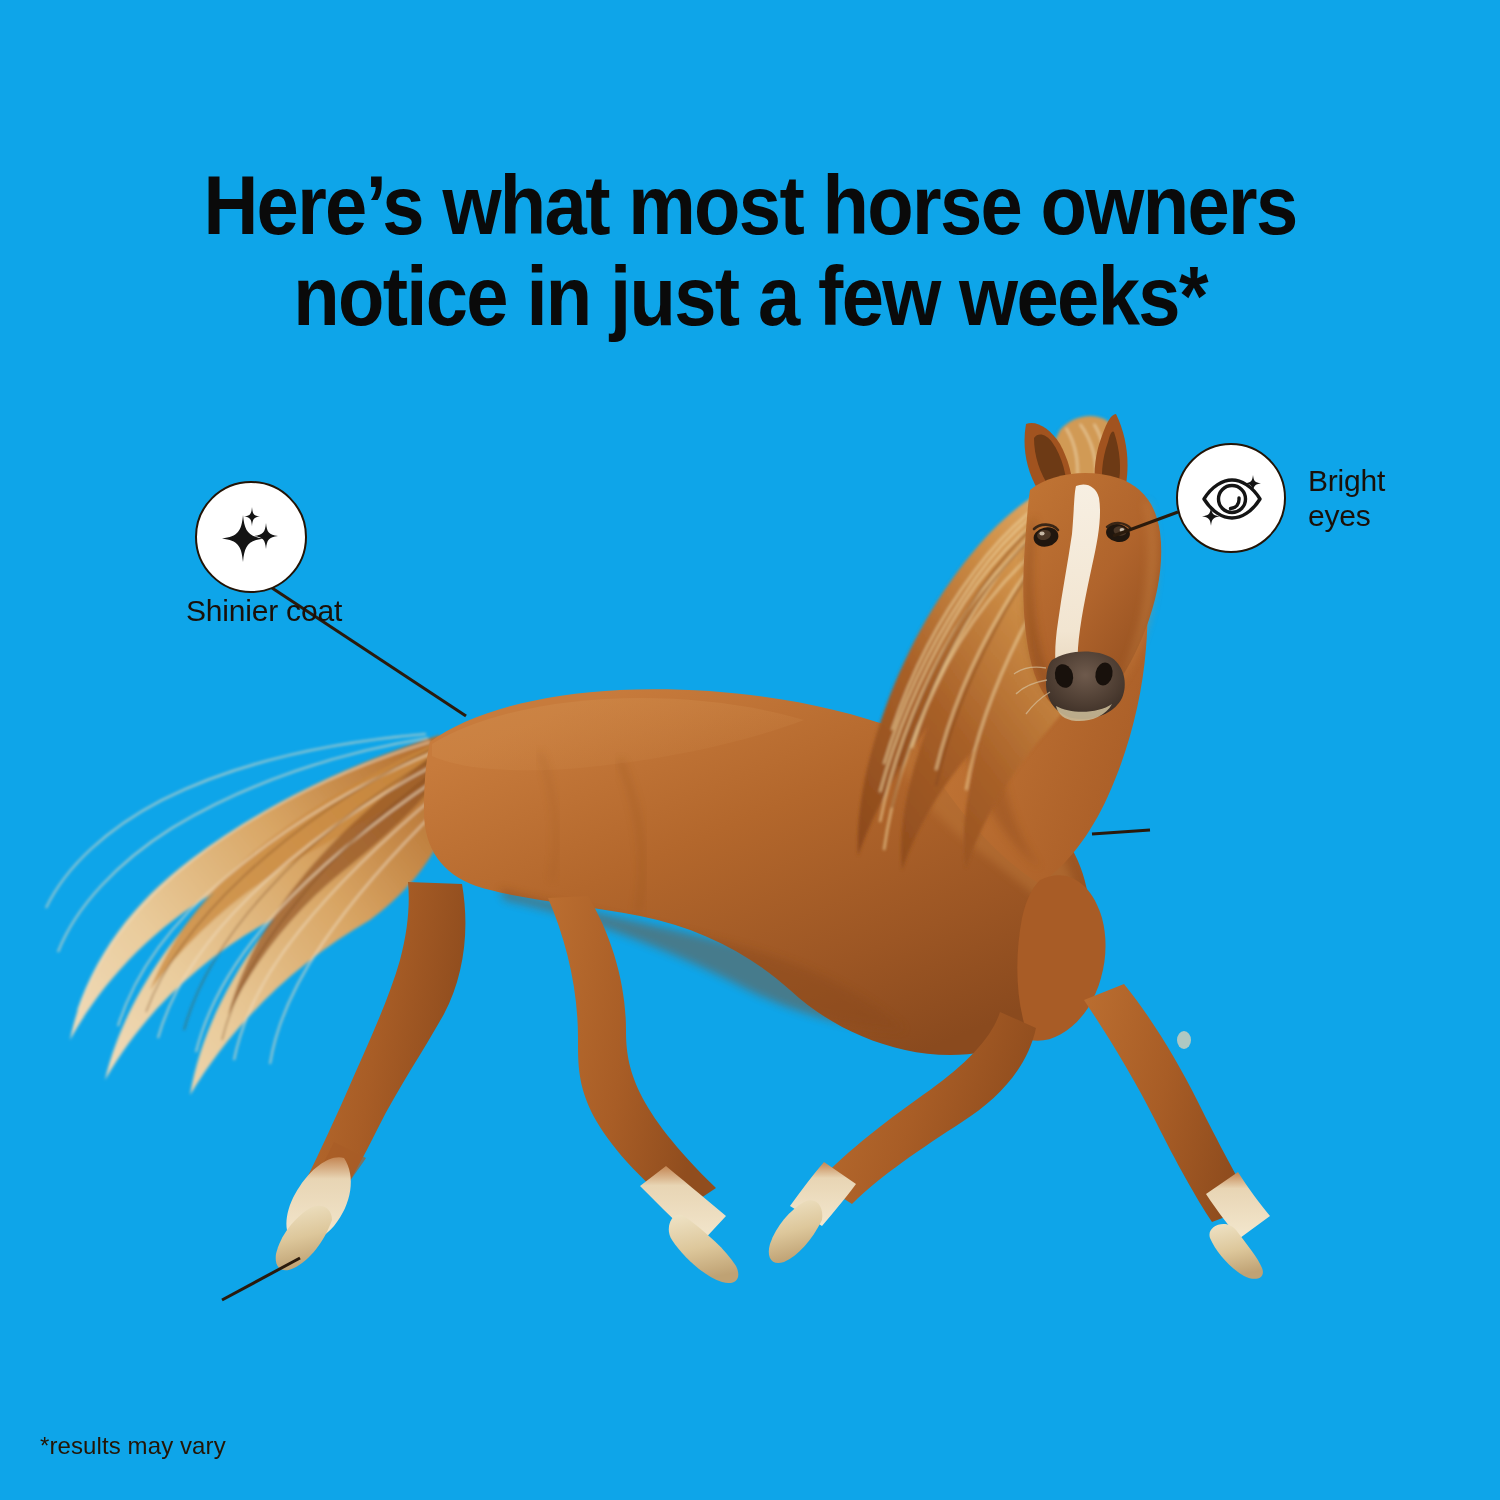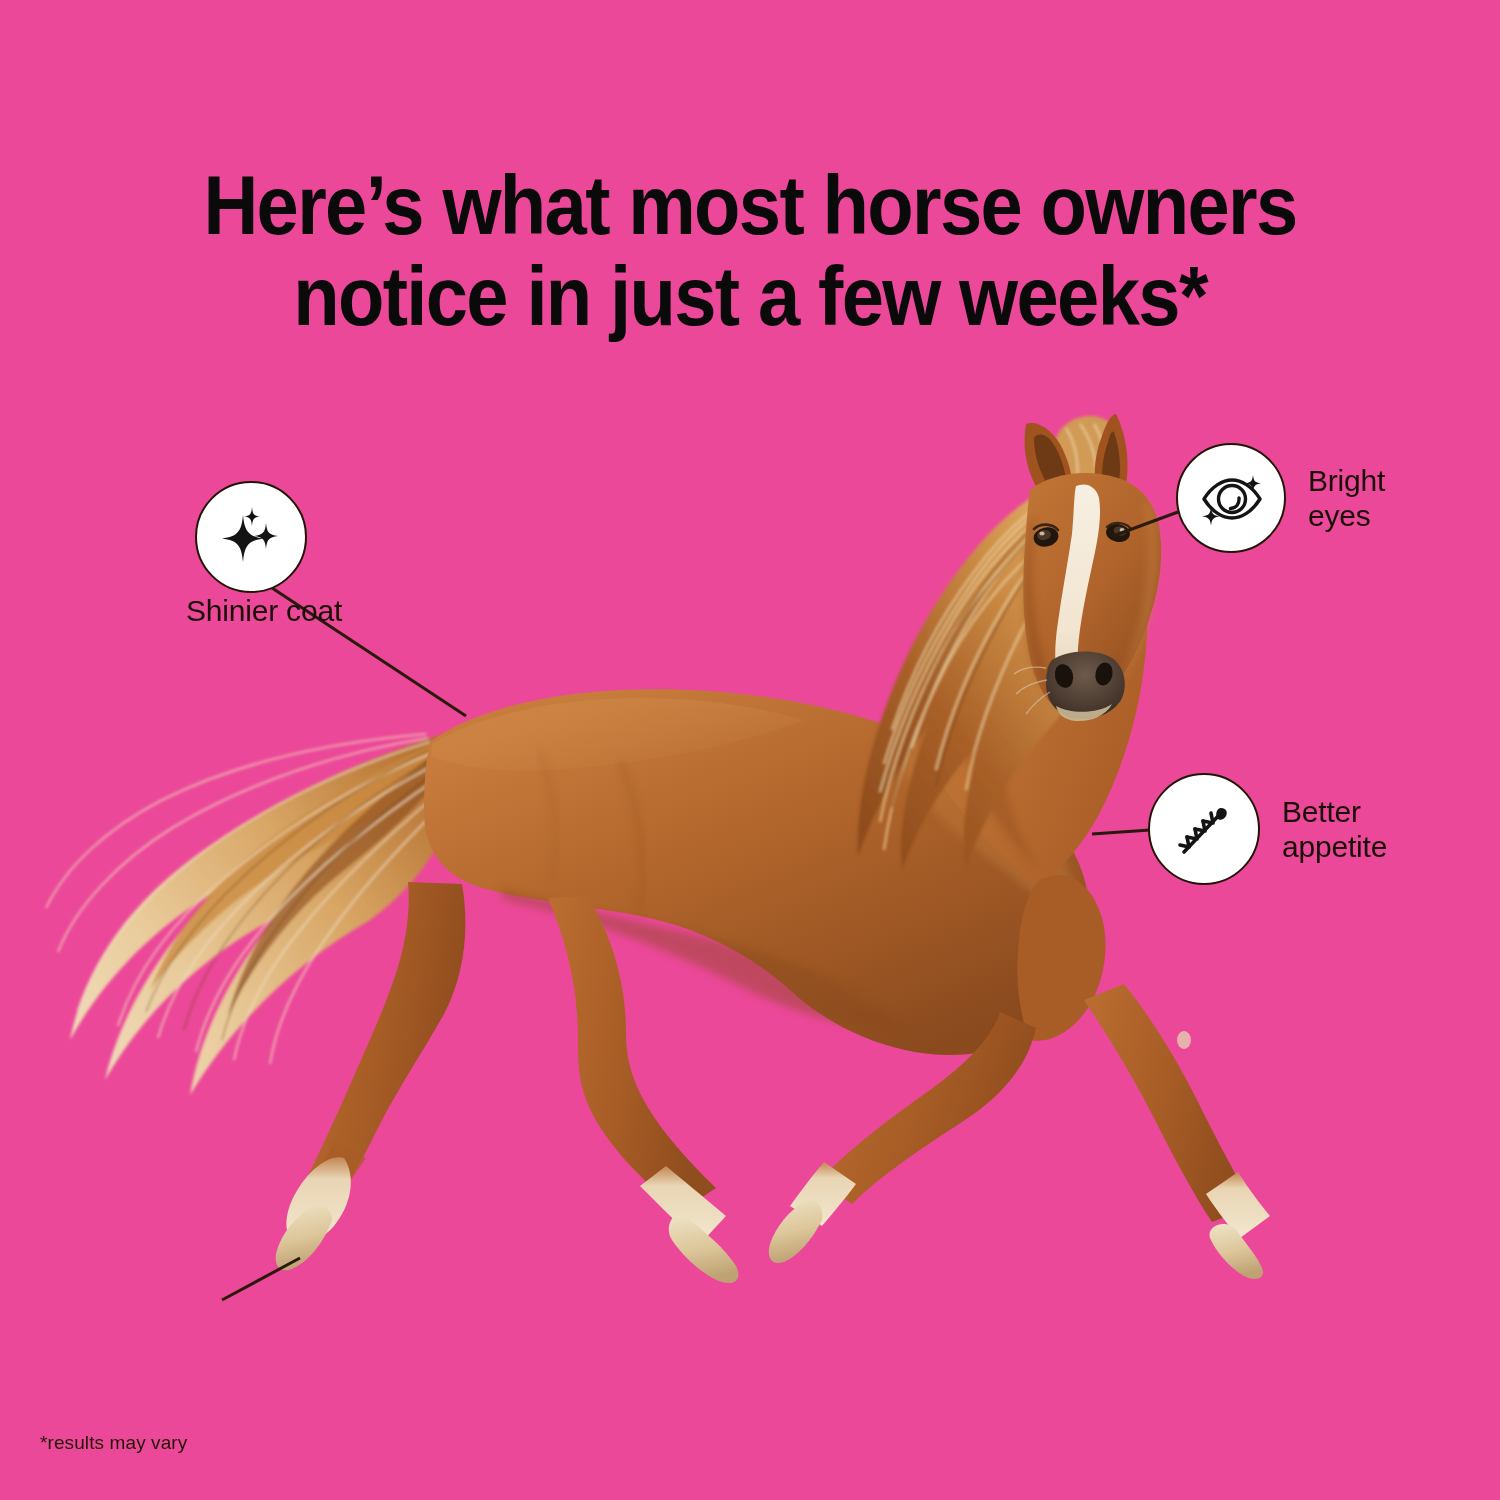--- a/index.html
+++ b/index.html
@@ -34,21 +34,21 @@
     transform-origin: 50% 0;
     white-space: pre-line;
     user-select: none;
   }
 
   
   .footnote {
     position: absolute;
     left: 40px;
     top: 1432px;
-    font-size: 19px;
+    font-size: 24px;
     color: #241505;
     letter-spacing: 0.1px;
   }
 
   
   .horse-layer {
     position: absolute;
     left: 0;
     top: 0;
     width: 1500px;
@@ -102,21 +102,21 @@
   #callout-better-appetite .badge { width: 112px; height: 112px; }
   #callout-better-appetite .callout-label { margin-left: 22px; }
 
   #callout-improved-endurance { left: 118px; top: 1262px; }
   #callout-improved-endurance .badge { width: 104px; height: 104px; }
   #callout-improved-endurance .callout-label { margin-left: 22px; }
 </style>
 </head>
 <body>
 
-<div id="stage" style="background: #ec4899;">
+<div id="stage" style="background: #0ea5e9;">
 
   <svg class="horse-layer" viewBox="0 0 1500 1500" xmlns="http://www.w3.org/2000/svg">
     <defs>
       <linearGradient id="bodyGrad" x1="0.15" y1="0.1" x2="0.8" y2="0.95">
         <stop offset="0%" stop-color="#c77b3c"></stop>
         <stop offset="38%" stop-color="#b3672c"></stop>
         <stop offset="75%" stop-color="#9c5624"></stop>
         <stop offset="100%" stop-color="#8a4a1e"></stop>
       </linearGradient>
       <linearGradient id="neckGrad" x1="0" y1="0" x2="1" y2="0.6">
@@ -448,37 +448,17 @@
         <path d="M 58,13 C 58.7,19.2 60,20.6 66,21.4 C 60,22.2 58.7,23.6 58,29.8
                  C 57.3,23.6 56,22.2 50,21.4 C 56,20.6 57.3,19.2 58,13 Z" fill="#141414"></path>
         <path d="M 16,45 C 16.8,52 18.2,53.5 25,54.4 C 18.2,55.3 16.8,56.8 16,63.8
                  C 15.2,56.8 13.8,55.3 7,54.4 C 13.8,53.5 15.2,52 16,45 Z" fill="#141414"></path>
       </svg>
     </div>
     <div class="callout-label">Bright
 eyes</div>
   </div>
 
-  <div class="callout" id="callout-better-appetite">
-    <div class="badge">
-      <svg width="66" height="66" viewBox="0 0 66 66">
-        <g stroke="#141414" stroke-width="3.6" fill="none" stroke-linecap="round" stroke-linejoin="round">
-
-          <path d="M 13,56 L 52,15"></path>
-
-          <path d="M 18,51 L 9,49 M 18,51 L 16,41"></path>
-          <path d="M 26,43 L 16,41 M 26,43 L 24,33"></path>
-          <path d="M 34,35 L 24,33 M 34,35 L 32,25"></path>
-          <path d="M 42,27 L 32,25 M 42,27 L 40,17"></path>
-        </g>
-
-        <path d="M 50,12 C 55,12 57,16 55,20 C 53,24 48,25 46,22
-                 C 44,18 46,12 50,12 Z" fill="#141414"></path>
-      </svg>
-    </div>
-    <div class="callout-label">Better
-appetite</div>
-  </div>
 
 
   <div class="footnote">*results may vary</div>
 
 </div>
 
 </body></html>

